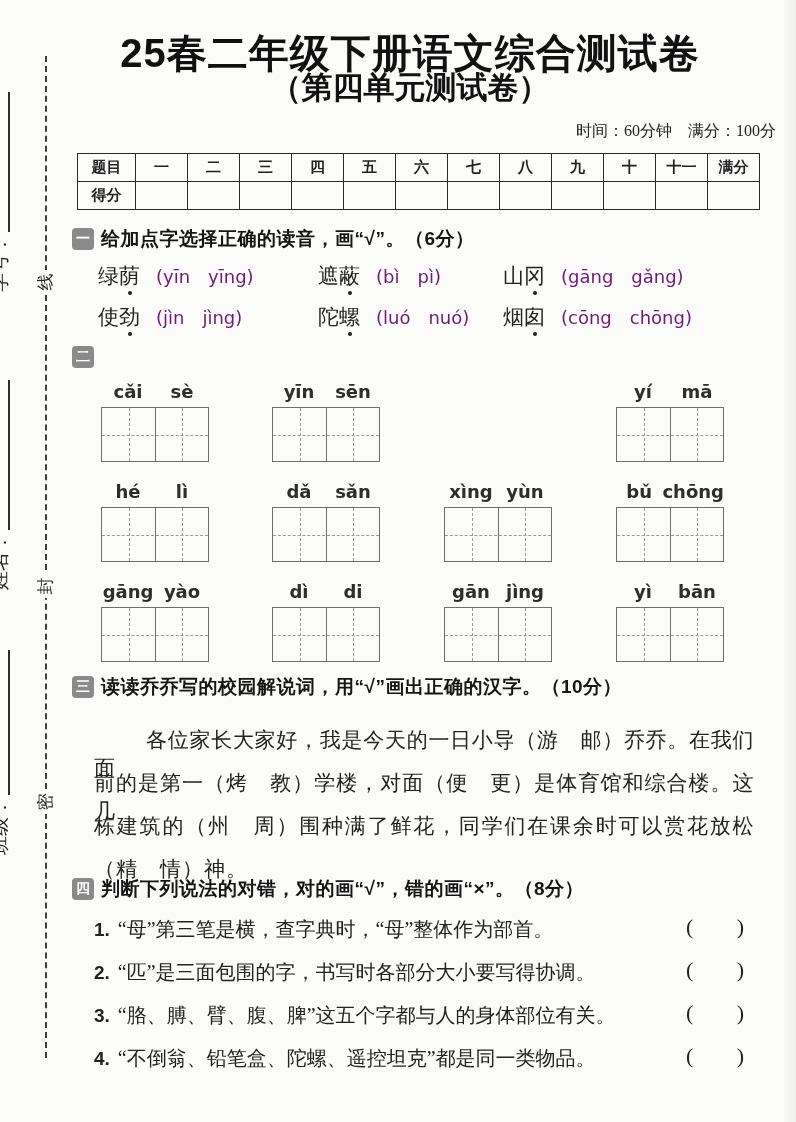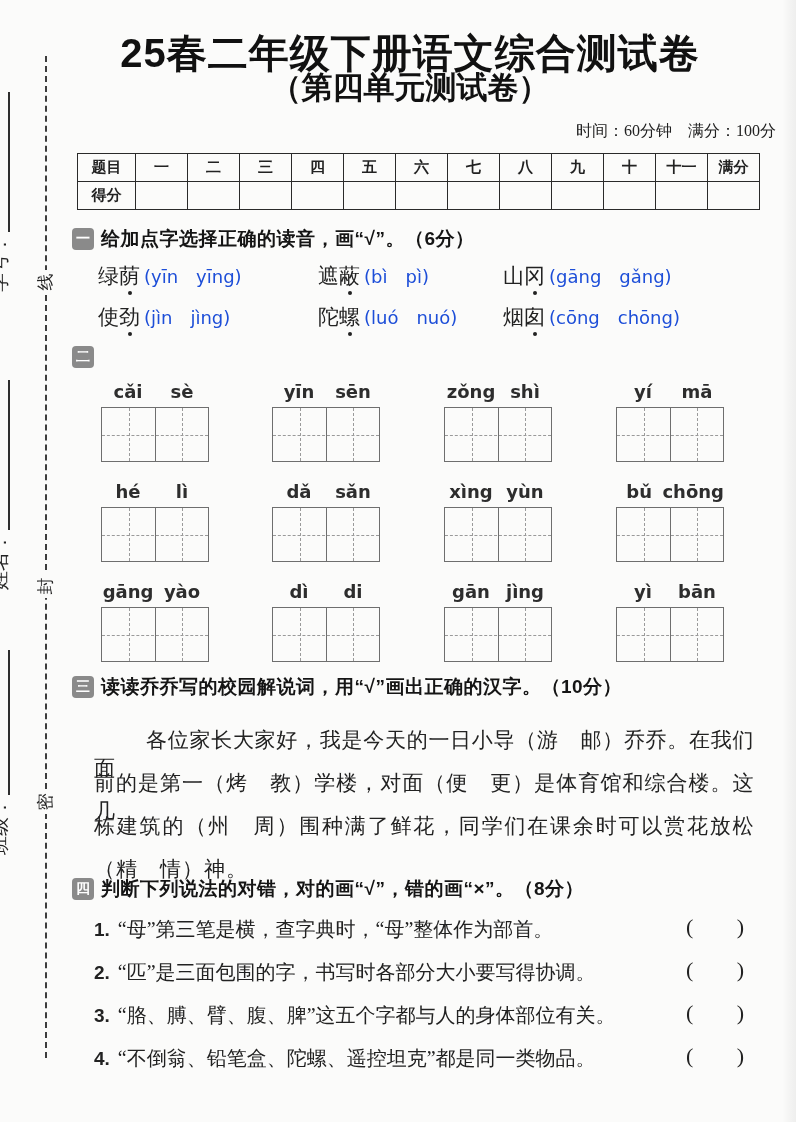--- a/index.html
+++ b/index.html
@@ -52,22 +52,22 @@
   .sh1{top:226px} .sh2{top:346px} .sh3{top:674px} .sh4{top:876px}
 
   
   .s1-item { position:absolute; font-size:21px; color:#222;
     font-family:"Liberation Serif", serif; white-space:nowrap; }
   .r1{top:262px} .r2{top:303px}
   .i1{left:98px} .i2{left:318px} .i3{left:503px}
   .dotted { position:relative; }
   .dotted::after { content:""; position:absolute; left:50%; bottom:-7px;
     width:4px; height:4px; margin-left:-2px; border-radius:50%; background:#222; }
-  .opts { font-family:"DejaVu Sans", sans-serif; font-size:18px; color:#1d4ed8;
-    margin-left:4px; }
+  .opts { font-family:"DejaVu Sans", sans-serif; font-size:18px; color:#701a75;
+    margin-left:16px; }
 
   
   .grp { position:absolute; width:108px; }
   .gx1{left:101px} .gx2{left:272px} .gx3{left:444px} .gx4{left:616px}
   .gy1{top:381px} .gy2{top:481px} .gy3{top:581px}
   .py { height:26px; display:flex;font-weight:bold; }
   .py span { flex:1; text-align:center; font-family:"DejaVu Sans", sans-serif;
     font-size:18px; color:#2d2d2d; }
   .wbox { position:relative; height:53px; border:1.5px solid #6e6e6e; }
   .wbox .mid { position:absolute; top:-1px; bottom:-1px; left:50%; width:0;
@@ -204,32 +204,20 @@
         <span>yīn</span>
         <span>sēn</span>
       </div>
     <div class="wbox">
         <span class="mid"></span>
         <span class="vd vdq1"></span>
         <span class="vd vdq3"></span>
         <span class="hd"></span>
       </div>
   </div>
-  <div class="grp gy1 gx3">
-    <div class="py">
-        <span>zǒng</span>
-        <span>shì</span>
-      </div>
-    <div class="wbox">
-        <span class="mid"></span>
-        <span class="vd vdq1"></span>
-        <span class="vd vdq3"></span>
-        <span class="hd"></span>
-      </div>
-  </div>
   <div class="grp gy1 gx4">
     <div class="py">
         <span>yí</span>
         <span>mā</span>
       </div>
     <div class="wbox">
         <span class="mid"></span>
         <span class="vd vdq1"></span>
         <span class="vd vdq3"></span>
         <span class="hd"></span>

